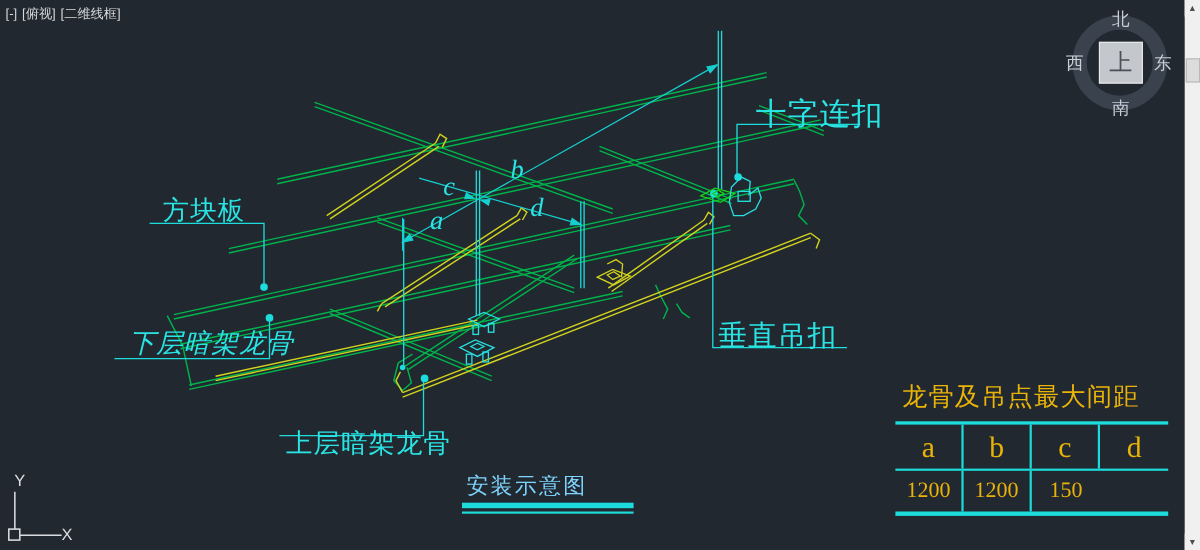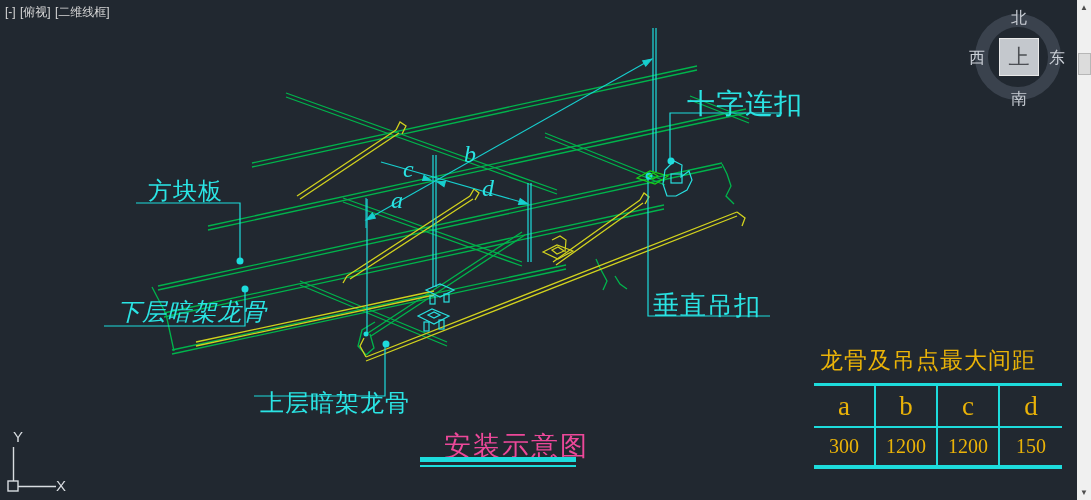--- a/index.html
+++ b/index.html
@@ -5,21 +5,21 @@
   html,body{margin:0;padding:0;background:#101318;}
   .app{position:relative;width:1091px;height:500px;background:#212830;overflow:hidden;
        font-family:"Liberation Sans",sans-serif;}
   
   .vpctl{position:absolute;left:5px;top:4px;color:#d8d8d8;font-size:12px;font-weight:normal;
          letter-spacing:0px;cursor:pointer;}
   .vpctl span{margin-right:1px;}
   
   .dlabel{position:absolute;color:#2ae4e4;font-size:24px;letter-spacing:1px;white-space:nowrap;}
   
-  .dtitle{position:absolute;left:444px;top:428px;color:#ec4899;font-size:27px;letter-spacing:2px;}
+  .dtitle{position:absolute;left:424px;top:428px;color:#7dd3fc;font-size:20px;letter-spacing:2px;}
   .t-bar1{position:absolute;left:420px;top:457px;width:156px;height:5px;background:#1ddcdc;}
   .t-bar2{position:absolute;left:420px;top:465px;width:156px;height:2px;background:#1ddcdc;}
   
   .stable{position:absolute;left:814px;top:345px;width:248px;color:#eab308;}
   .stable .ttl{font-size:23px;letter-spacing:1px;margin-left:6px;}
   .grid{margin-top:7px;border-top:3px solid #1ddcdc;border-bottom:4px solid #1ddcdc;}
   .row{display:flex;}
   .row.hdr{height:40px;font-family:"Liberation Serif",serif;font-size:27px;}
   .row.val{height:37px;border-top:2px solid #1ddcdc;font-family:"Liberation Serif",serif;font-size:20px;}
   .cell{width:25%;display:flex;align-items:center;justify-content:center;box-sizing:border-box;}
@@ -172,21 +172,20 @@
   <div class="stable">
     <div class="ttl">龙骨及吊点最大间距</div>
     <div class="grid">
       <div class="row hdr">
         <div class="cell b">a</div>
         <div class="cell b">b</div>
         <div class="cell b">c</div>
         <div class="cell">d</div>
       </div>
       <div class="row val">
-        <div class="cell b">300</div>
         <div class="cell b">1200</div>
         <div class="cell b">1200</div>
         <div class="cell">150</div>
       </div>
     </div>
   </div>
 
   <div class="ring"></div>
   <div class="cube">上</div>
   <div class="cdir n">北</div>

